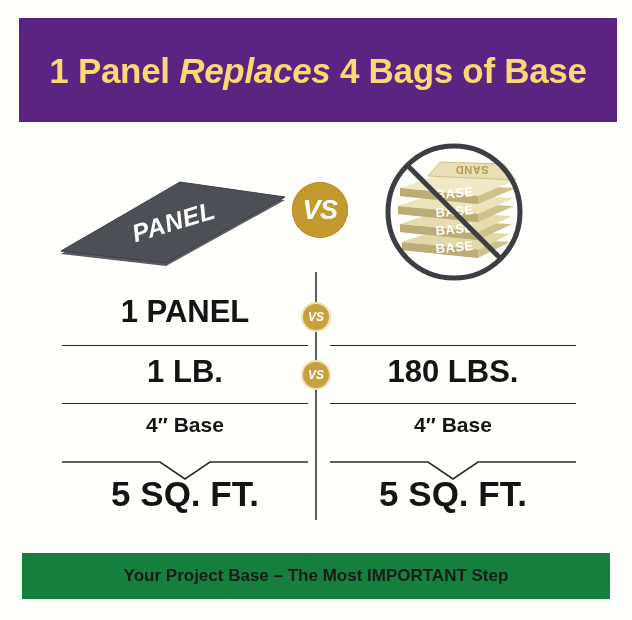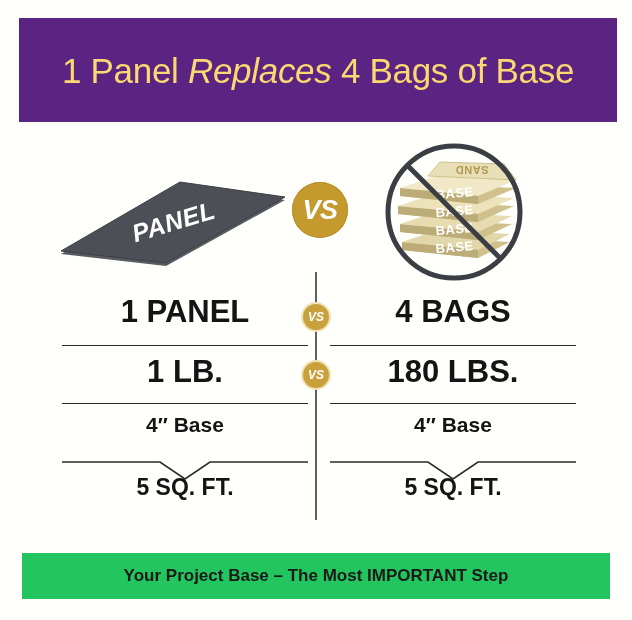--- a/index.html
+++ b/index.html
@@ -26,21 +26,21 @@
     width: 598px;
     height: 104px;
     background: #5b2382;
     display: flex;
     align-items: center;
     justify-content: center;
   }
   .header-title {
     color: #fbd872;
     font-size: 35px;
-    font-weight: normal;
+    font-weight: bold;
     letter-spacing: -0.3px;
     white-space: nowrap;
     line-height: 1;
   }
   .header-title em {
     font-style: italic;
   }
 
   
   .illustration {
@@ -138,21 +138,21 @@
     left: 0;
     width: 246px;
     text-align: center;
     color: #141414;
     font-weight: bold;
     white-space: nowrap;
   }
   .cell-1 { top: 6px;   font-size: 31px; }
   .cell-2 { top: 66px;  font-size: 31px; }
   .cell-3 { top: 125px; font-size: 21px; }
-  .cell-4 { top: 186px; font-size: 23px; }
+  .cell-4 { top: 186px; font-size: 35px; }
 
   .rule {
     position: absolute;
     left: 0;
     width: 246px;
     height: 1px;
     background: #2a2a2a;
   }
   .rule-1 { top: 57px; }
   .rule-2 { top: 115px; }
@@ -196,21 +196,21 @@
   .vs-small-1 { top: 304px; }
   .vs-small-2 { top: 362px; }
 
   
   .footer-band {
     position: absolute;
     left: 22px;
     top: 553px;
     width: 588px;
     height: 46px;
-    background: #22c55e;
+    background: #15803d;
     display: flex;
     align-items: center;
     justify-content: center;
   }
   .footer-text {
     color: #1a1a1a;
     font-size: 17px;
     font-weight: bold;
     white-space: nowrap;
   }
@@ -281,21 +281,20 @@
       <div class="cell cell-2">1 LB.</div>
       <div class="rule rule-2"></div>
       <div class="cell cell-3">4″ Base</div>
       <svg class="notch-rule" width="246" height="22" viewBox="0 0 246 22">
         <polyline points="0,3 98,3 123,20 148,3 246,3" fill="none" stroke="#2a2a2a" stroke-width="1.6"></polyline>
       </svg>
       <div class="cell cell-4">5 SQ. FT.</div>
     </div>
 
     <div class="col col-right">
-      <div class="cell cell-1">4 BAGS</div>
       <div class="rule rule-1"></div>
       <div class="cell cell-2">180 LBS.</div>
       <div class="rule rule-2"></div>
       <div class="cell cell-3">4″ Base</div>
       <svg class="notch-rule" width="246" height="22" viewBox="0 0 246 22">
         <polyline points="0,3 98,3 123,20 148,3 246,3" fill="none" stroke="#2a2a2a" stroke-width="1.6"></polyline>
       </svg>
       <div class="cell cell-4">5 SQ. FT.</div>
     </div>
   </div>

